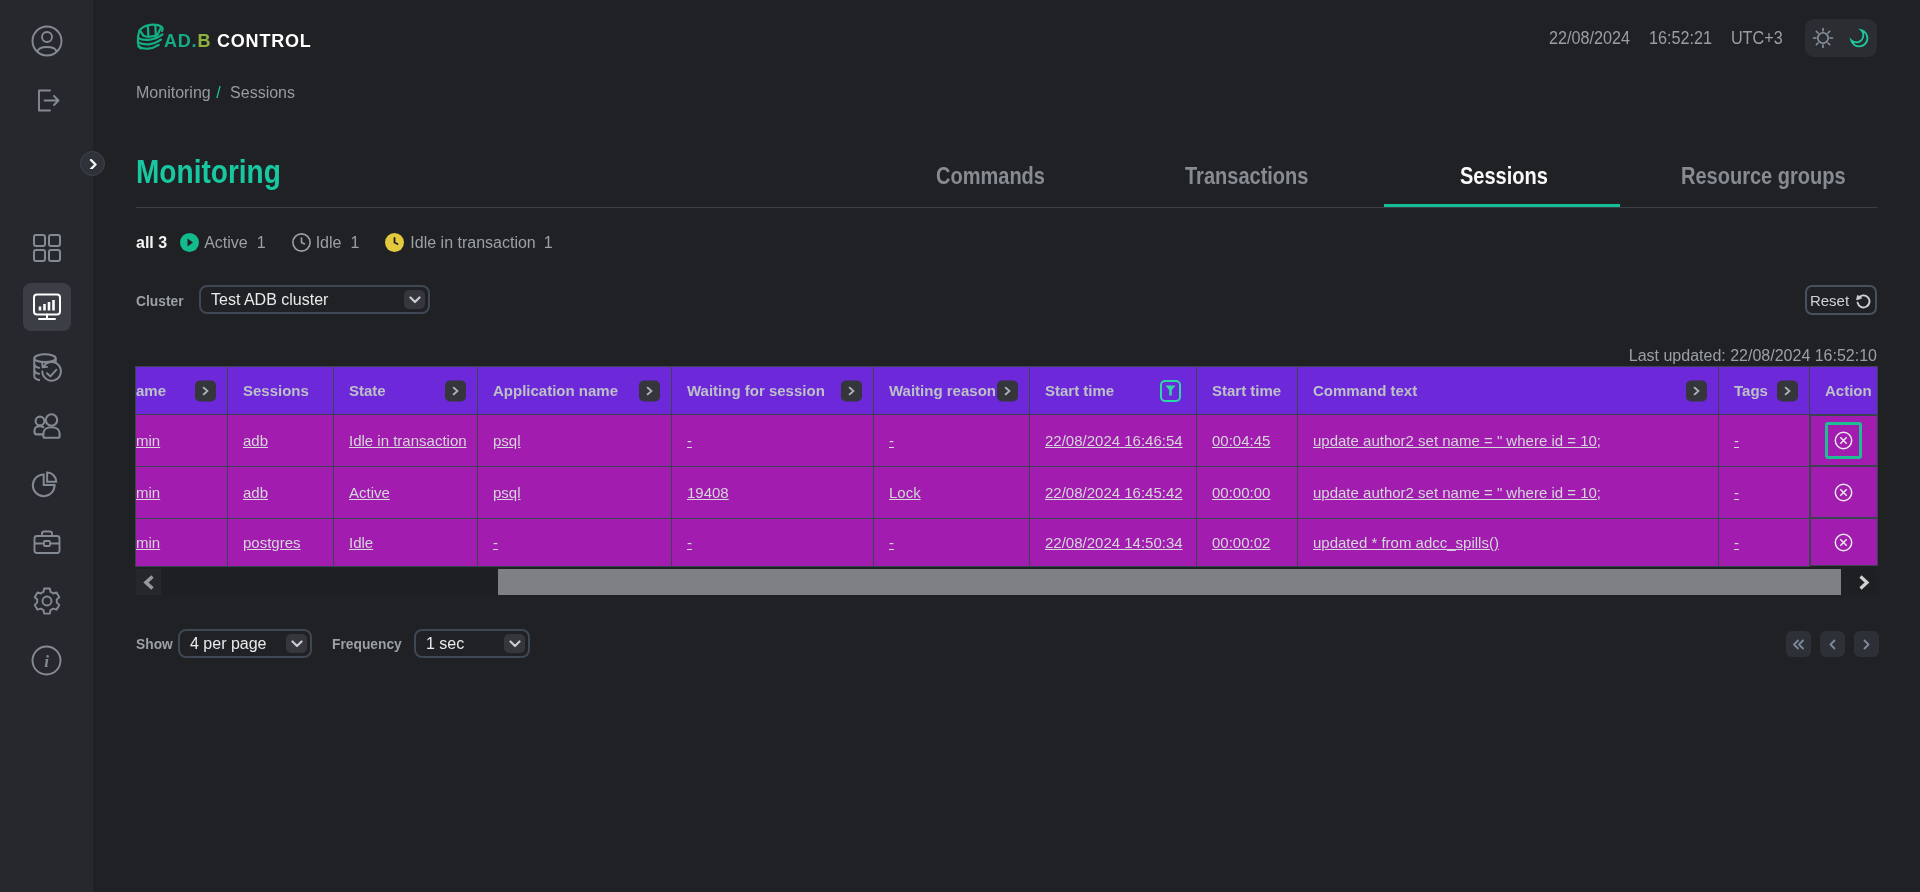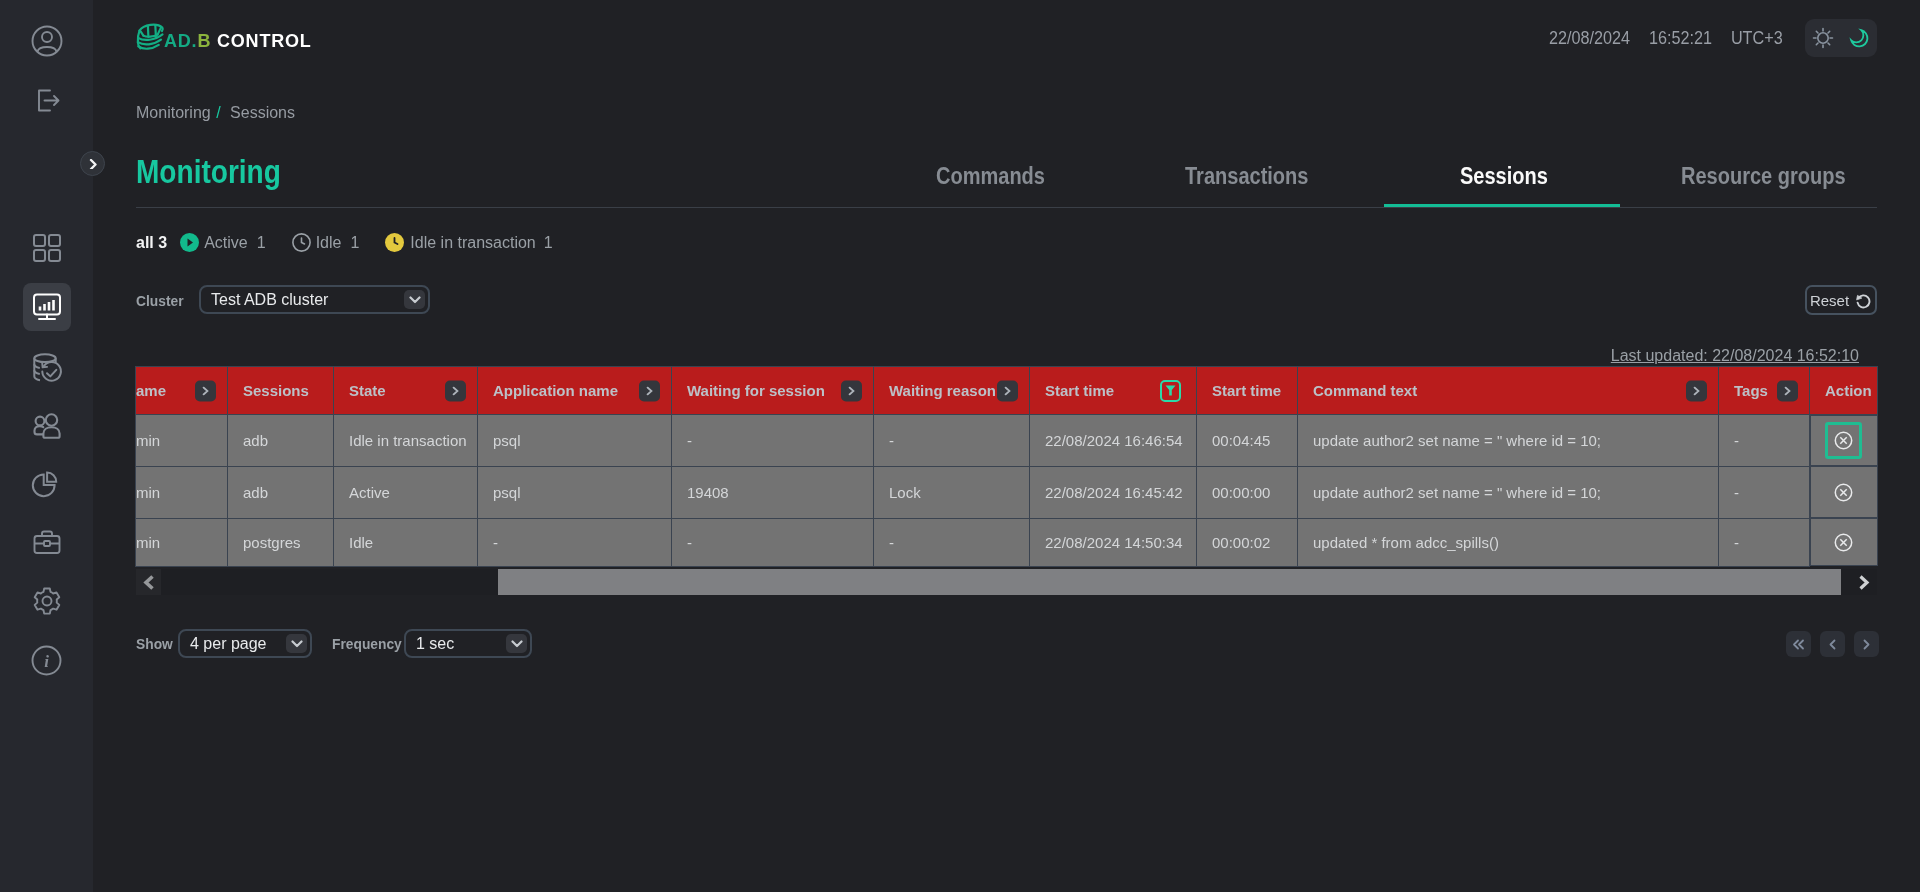--- a/index.html
+++ b/index.html
@@ -9,60 +9,60 @@
 .navicon { position:absolute; left:0; width:93px; display:flex; justify-content:center; }
 #nav-active { position:absolute; left:23px; top:283px; width:48px; height:48px; background:#3b3e45; border-radius:8px; }
 #collapse { position:absolute; left:80px; top:151px; width:25px; height:25px; border-radius:50%; background:#2f3238; border:1px solid #3e444d; display:flex; align-items:center; justify-content:center; z-index:5; }
 
 #logo { position:absolute; left:135px; top:22px; }
 #logotxt { position:absolute; left:164px; top:31px; font-size:18px; font-weight:bold; letter-spacing:0.8px; color:#fff; }
 #logotxt .t { color:#14aa84; } #logotxt .g { color:#8cb43d; }
 #dt { position:absolute; top:28px; right:137px; font-size:18px; color:#999ea6; transform:scaleX(0.9); transform-origin:100% 0; }
 #dt span { margin-left:21px; }
 #theme { position:absolute; left:1805px; top:19px; width:72px; height:38px; background:#2b2d33; border-radius:9px; display:flex; align-items:center; justify-content:space-around; }
-#crumbs { position:absolute; left:136px; top:104px; font-size:16px; color:#969ba2; }
+#crumbs { position:absolute; left:136px; top:84px; font-size:16px; color:#969ba2; }
 
 #title { position:absolute; left:136px; top:153px; font-size:33px; font-weight:bold; color:#17c8a0; transform:scaleX(0.85); transform-origin:0 0; }
 #tabrow { position:absolute; left:136px; top:207px; width:1741px; border-top:1px solid #3a3f47; }
 .tab { position:absolute; top:163px; font-size:23px; font-weight:bold; color:#878c93; transform:scaleX(0.87); transform-origin:0 0; }
 #tab-sessions { color:#fafafa; }
 #tabline { position:absolute; left:1384px; top:204px; width:236px; height:3px; background:#13bd96; }
 
 #filters { position:absolute; left:136px; top:233px; height:19px; display:flex; align-items:center; font-size:16px; color:#9aa0a6; }
 #filters b { color:#f2f3f4; font-size:16px; }
 
 #cluster-label { position:absolute; left:136px; top:292px; font-size:15px; font-weight:bold; color:#9aa0a6; transform:scaleX(0.92); transform-origin:0 0; }
 .sel { position:absolute; background:#202125; border:2px solid #3e4854; border-radius:8px; }
 .sel .txt { position:absolute; left:10px; top:50%; transform:translateY(-50%); font-size:16px; color:#e8eaec; white-space:nowrap; }
 .sel .chev { position:absolute; right:3px; top:3px; bottom:3px; width:21px; background:#35373d; border-radius:5px; display:flex; align-items:center; justify-content:center; }
 #sel-cluster { left:199px; top:285px; width:231px; height:29px;text-align:right; }
 #reset { position:absolute; left:1805px; top:285px; width:72px; height:30px; border:2px solid #46525f; border-radius:7px; display:flex; align-items:center; justify-content:center; gap:6px; color:#ced2d6; font-size:15px; }
-#lastupd { position:absolute; right:61px; top:347px; font-size:16px; color:#9aa0a6;text-decoration:underline; }
+#lastupd { position:absolute; right:43px; top:347px; font-size:16px; color:#9aa0a6; }
 
 #tbl { position:absolute; left:135px; top:366px; width:1742px; border-collapse:collapse; table-layout:fixed; font-size:15px; }
 #tbl th, #tbl td { border:1px solid #3a4350; padding:0 0 0 15px; text-align:left; font-weight:normal; overflow:hidden; white-space:nowrap; }
-#tbl th { height:48px; background:#b91c1c; color:#bcc1c7; font-weight:bold; position:relative; }
-#tbl td { height:51px; background:#737373; color:#d4d6d8; position:relative; }
+#tbl th { height:48px; background:#6d28d9; color:#bcc1c7; font-weight:bold; position:relative; }
+#tbl td { height:51px; background:#a21caf; color:#d4d6d8; position:relative;text-decoration:underline; }
 .hbtn { position:absolute; right:11px; top:50%; transform:translateY(-50%); width:21px; height:21px; background:#34363c; border-radius:5px; display:flex; align-items:center; justify-content:center; }
 #fbtn { position:absolute; right:15px; top:50%; transform:translateY(-50%); width:21px; height:22px; border:2px solid #2bd9a7; border-radius:5px; display:flex; align-items:center; justify-content:center; }
 .act { display:flex; align-items:center; justify-content:center; }
 #tbl tr.r2 td { height:52px; }
 #tbl tr.last td { height:48px; }
 .actbox { width:37px; height:37px; display:flex; align-items:center; justify-content:center; }
 .actbox.on { border:3px solid #1fbd92; border-radius:3px; }
 
 #hscroll { position:absolute; left:136px; top:569px; width:1741px; height:26px; background:#1e1f23; }
 #hthumb { position:absolute; left:362px; top:0; width:1343px; height:26px; background:#7f8083; }
 #hleft { position:absolute; left:0px; top:0; width:25px; height:26px; background:#26272b; display:flex; align-items:center; justify-content:center; }
 #hright { position:absolute; right:0px; top:0; width:27px; height:26px; display:flex; align-items:center; justify-content:center; }
 
 #show-label { position:absolute; left:136px; top:635px; font-size:15px; font-weight:bold; color:#9aa0a6; transform:scaleX(0.92); transform-origin:0 0; }
 #sel-show { left:178px; top:629px; width:134px; height:29px; }
 #freq-label { position:absolute; left:332px; top:635px; font-size:15px; font-weight:bold; color:#9aa0a6; transform:scaleX(0.92); transform-origin:0 0; }
-#sel-freq { left:404px; top:629px; width:128px; height:29px; }
+#sel-freq { left:414px; top:629px; width:116px; height:29px; }
 .pgbtn { position:absolute; top:631px; width:25px; height:26px; background:#2d3037; border-radius:6px; display:flex; align-items:center; justify-content:center; }
 </style>
 </head>
 <body>
 <div id="sidebar"></div>
 <div id="nav-active"></div>
 
 <div class="navicon" style="top:24px;">
 <svg width="34" height="34" viewBox="0 0 34 34" fill="none" stroke="#848a93" stroke-width="1.9">
 <circle cx="17" cy="17" r="14.5"></circle>

